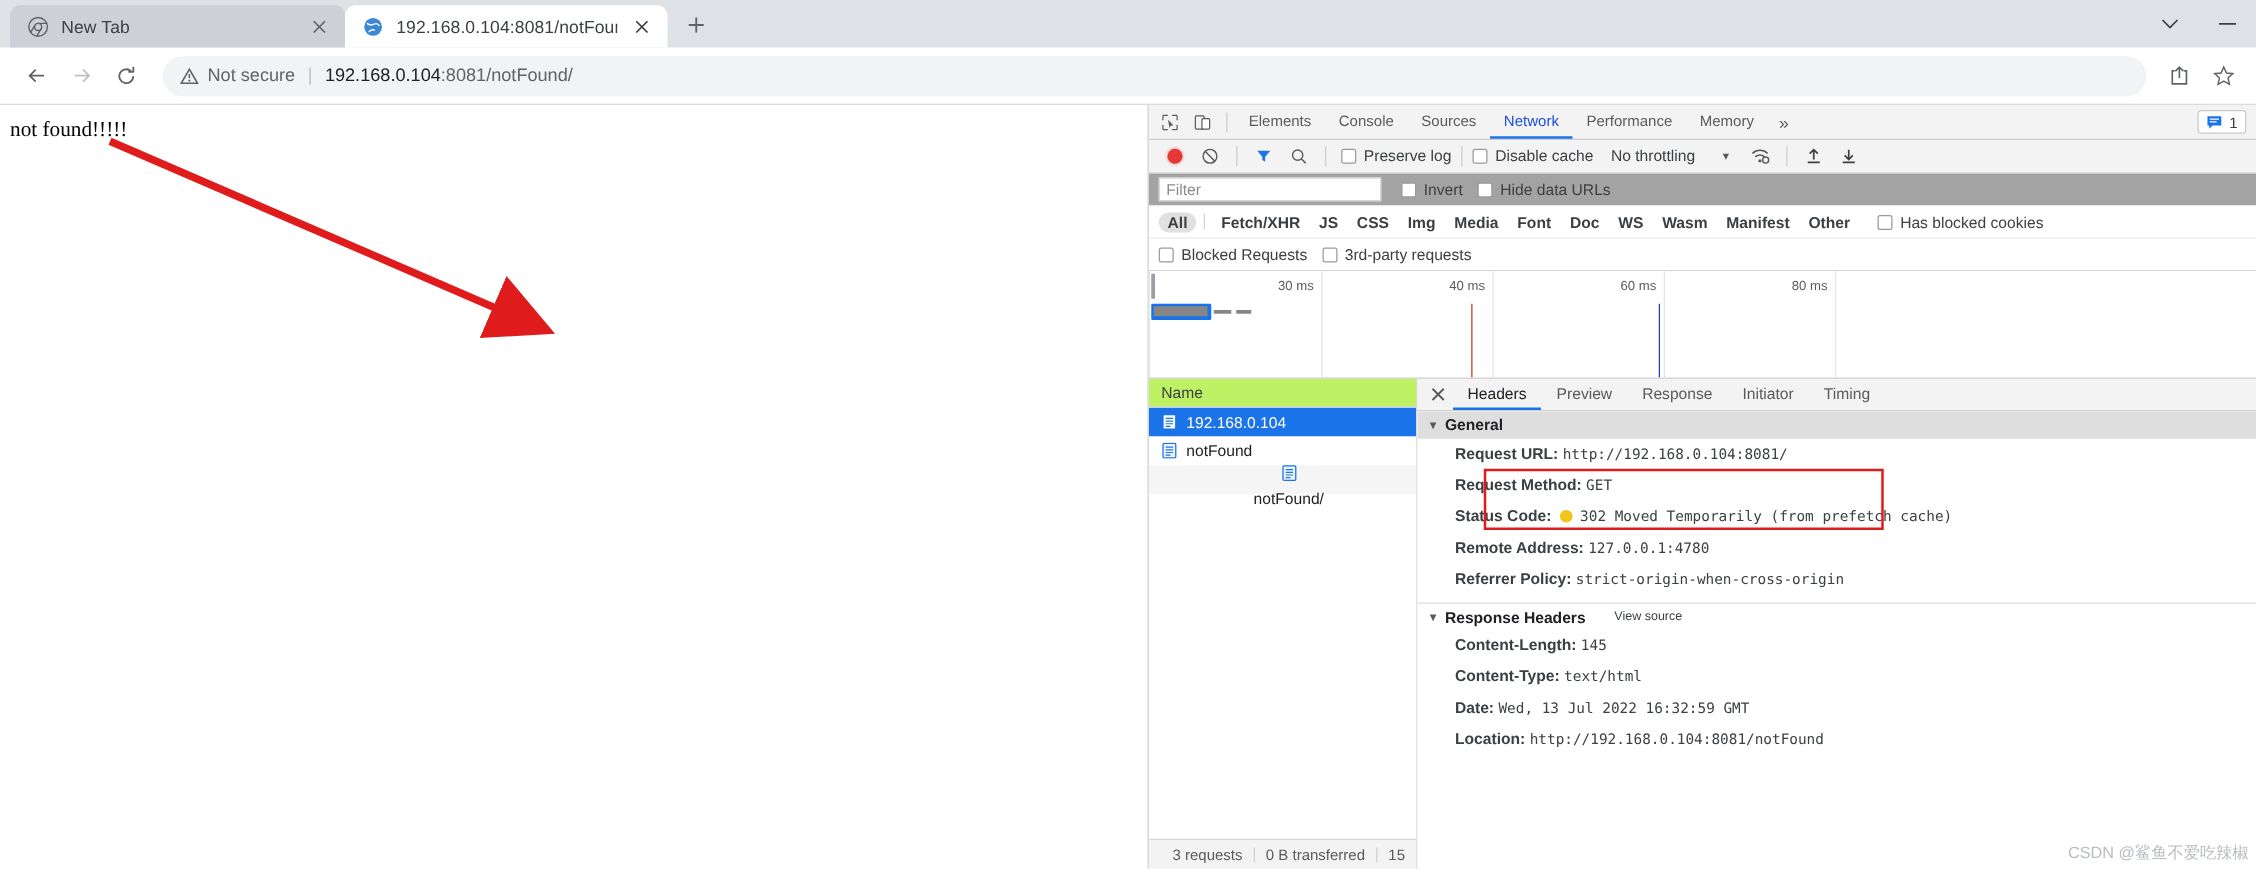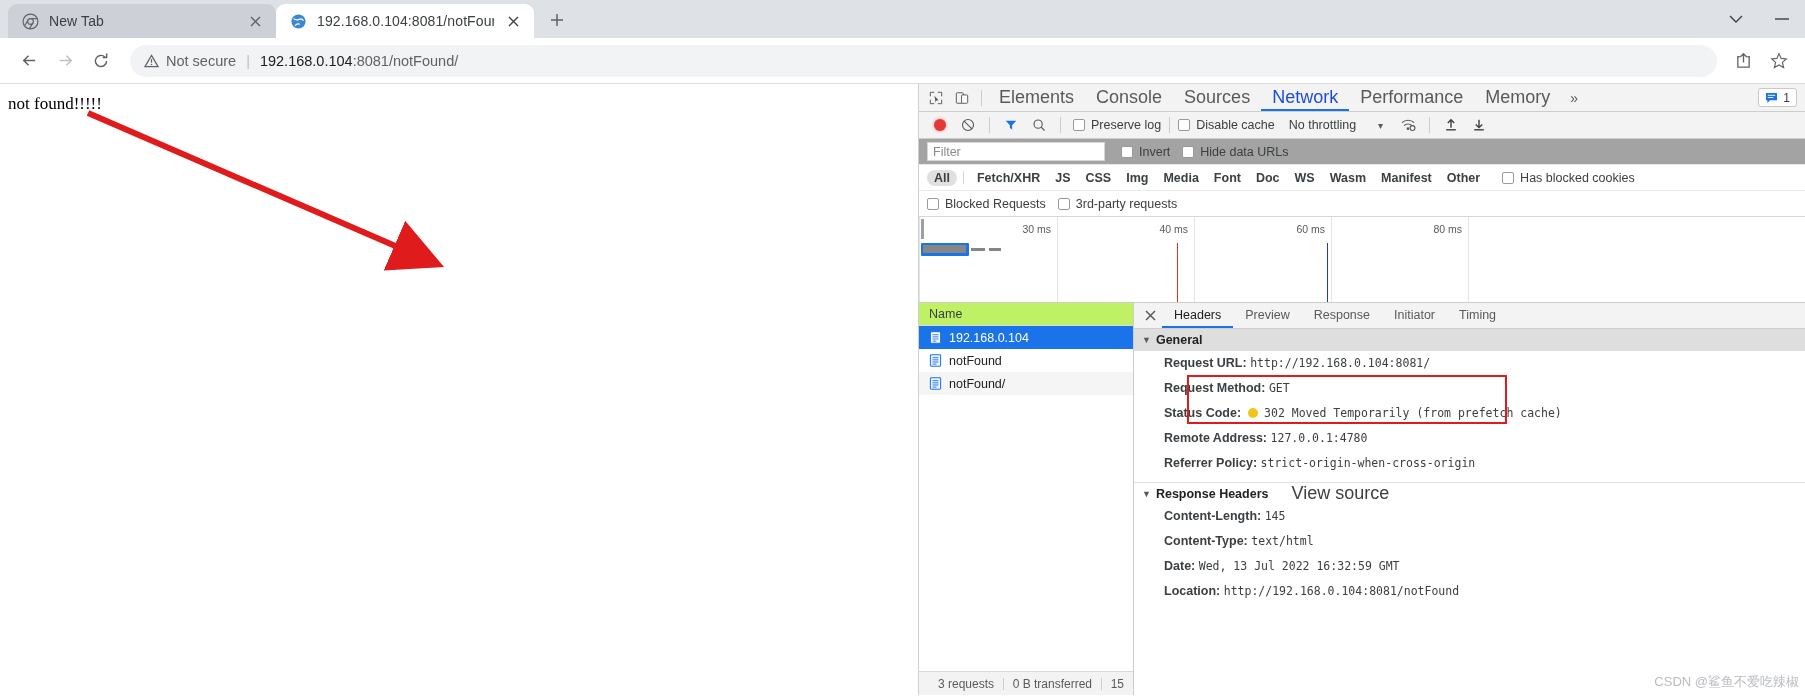--- a/index.html
+++ b/index.html
@@ -150,21 +150,21 @@
   .dt-iconbtn {
     width: 26px; height: 24px;
     display: flex; align-items: center; justify-content: center;
     color: #5a5a5a;
   }
   .dt-vsep { width: 1px; height: 16px; background: #cdcdcd; margin: 0 6px; }
   .dt-tab {
     padding: 0 11px;
     height: 27px;
     line-height: 27px;
-    font-size: 18px;
+    font-size: 12px;
     color: #5a5a5a;
     white-space: nowrap;
   }
   .dt-tab.active {
     color: #1d4ed8;
     box-shadow: inset 0 -2px 0 0 #1a73e8;
   }
   .dt-more { padding: 0 9px; color: #5a5a5a; font-size: 14px; }
   .dt-tabbar-spacer { flex: 1 1 auto; }
   .dt-msgbadge {
@@ -302,21 +302,21 @@
   }
   .req-rows { flex: 1 1 auto; overflow: hidden; background: #fff; }
   .req-row {
     height: 23px;
     display: flex; align-items: center; gap: 7px;
     padding-left: 10px;
     font-size: 12.5px;
     color: #202124;
     white-space: nowrap;
   }
-  .req-row.odd { background: #f5f5f5; }
+  .req-row.odd { background: #f5f5f5; flex-direction: column; }
   .req-row.selected { background: #1a73e8; color: #ffffff; }
   .doc-icon { width: 13px; height: 13px; flex: 0 0 13px; display: block; }
   .req-status {
     height: 24px;
     border-top: 1px solid #d9d9d9;
     background: #f3f3f3;
     display: flex; align-items: center;
     padding-left: 10px;
     gap: 0;
     font-size: 12px;
@@ -359,21 +359,21 @@
     height: 22px;
     display: flex; align-items: center;
     gap: 5px;
     padding-left: 8px;
     font-size: 12.5px;
     font-weight: bold;
     color: #202124;
   }
   .sect-head.white { background: #ffffff; border-top: 1px solid #e0e0e0; }
   .tri { font-size: 9px; color: #5a5a5a; }
-  .viewsrc { font-weight: normal; color: #3c4043; margin-left: 18px; font-size: 18px; }
+  .viewsrc { font-weight: normal; color: #3c4043; margin-left: 18px; font-size: 10px; }
   .hdr-line {
     padding: 4px 0 4px 30px;
     font-size: 12.5px;
     line-height: 17px;
     white-space: nowrap;
     overflow: hidden;
   }
   .hdr-key { font-weight: bold; color: #3c4043; }
   .hdr-val {
     font-family: "DejaVu Sans Mono", monospace;

